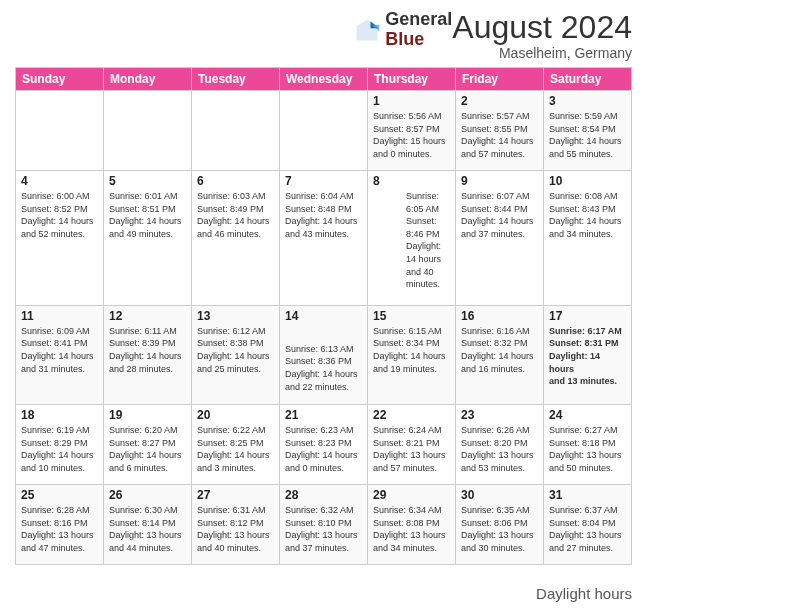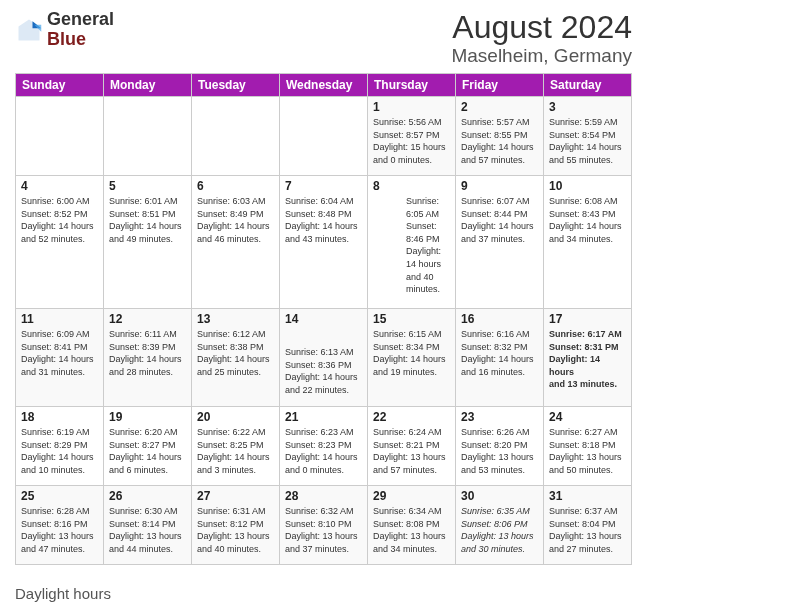--- a/index.html
+++ b/index.html
@@ -9,20 +9,21 @@
       width: 792px;
       height: 612px;
       overflow: hidden;
     }
     .page {
       width: 647px;
       height: 612px;
       padding: 10px 15px;
       display: flex;
       flex-direction: column;
+      align-items: flex-end;
     }
     .header {
       display: flex;
       justify-content: space-between;
       align-items: flex-start;
       margin-bottom: 6px;
     }
     .logo {
       display: flex;
       align-items: center;
@@ -42,30 +43,30 @@
     .title-block {
       text-align: right;
     }
     .month-title {
       font-size: 32px;
       font-weight: normal;
       color: #333;
       line-height: 1.1;
     }
     .location {
-      font-size: 19px;
+      font-size: 14px;
       color: #555;
     }
     .calendar {
       width: 100%;
       border-collapse: collapse;
       flex: 1;
     }
     .calendar th {
-      background: #a21caf;
+      background: #ec4899;
       color: #fff;
       font-size: 12px;
       font-weight: bold;
       padding: 4px 6px;
       text-align: left;
       border: 1px solid #ccc;
     }
     .calendar td {
       border: 1px solid #ccc;
       vertical-align: top;
@@ -347,21 +348,21 @@
           </td>
           <td>
             <div class="day-number">29</div>
             <div class="day-info" style="white-space: pre-line;">Sunrise: 6:34 AM
 Sunset: 8:08 PM
 Daylight: 13 hours
 and 34 minutes.</div>
           </td>
           <td>
             <div class="day-number">30</div>
-            <div class="day-info" style="white-space: pre-line; font-style: italic;">Sunrise: 6:35 AM
+            <div class="day-info" style="white-space: pre-line;">Sunrise: 6:35 AM
 Sunset: 8:06 PM
 Daylight: 13 hours
 and 30 minutes.</div>
           </td>
           <td>
             <div class="day-number">31</div>
             <div class="day-info" style="white-space: pre-line;">Sunrise: 6:37 AM
 Sunset: 8:04 PM
 Daylight: 13 hours
 and 27 minutes.</div>

